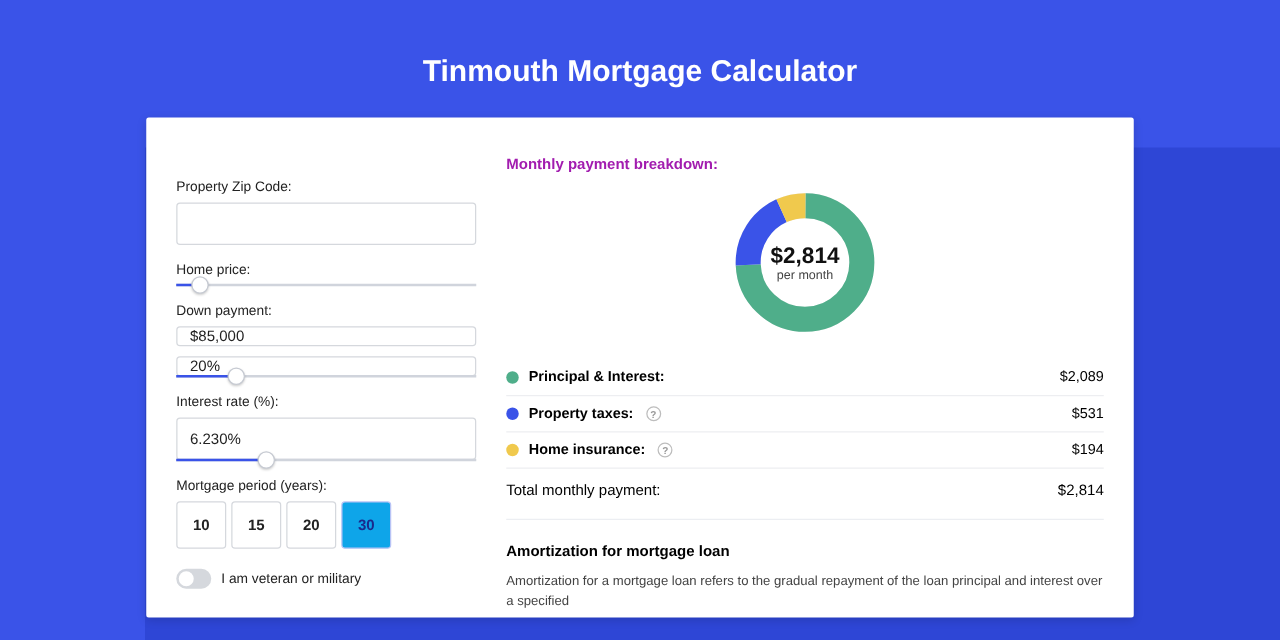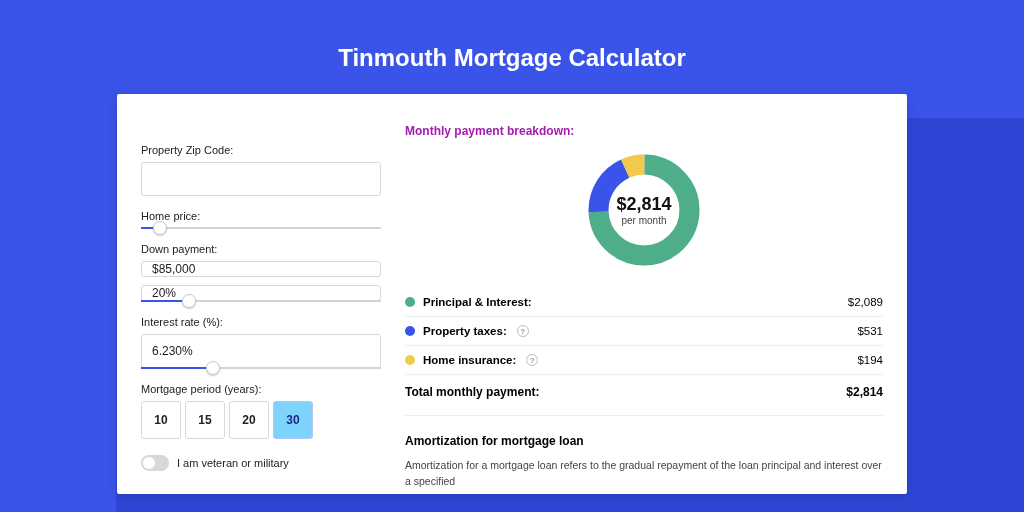--- a/index.html
+++ b/index.html
@@ -83,21 +83,21 @@
     border:1px solid #d5d8dd;
     background:#fff;
     font-size:12px;
     font-weight:600;
     width:40px; height:38px;
     display:flex; align-items:center; justify-content:center;
     border-radius:3px;
     color:#222;
     cursor:pointer;
   }
-  .pd.sel { background:#7dd3fc; border-color:#b8c3f5; color:#1a2a8c; }
+  .pd.sel { background:#0ea5e9; border-color:#b8c3f5; color:#1a2a8c; }
   .toggle-row { display:flex; align-items:center; gap:8px; margin-top:16px; }
   .toggle {
     width:28px; height:16px; border-radius:10px; background:#d5d8dd;
     position:relative;
   }
   .toggle::after {
     content:""; position:absolute; left:2px; top:2px;
     width:12px; height:12px; border-radius:50%; background:#fff;
   }
   .section-title { font-size:12px; font-weight:700; color:#a21caf; margin-bottom:12px; }
@@ -121,21 +121,21 @@
   .brk-row:last-of-type { border-bottom: 1px solid #edeef1; }
   .brk-left { display:flex; align-items:center; gap:8px;font-weight:bold; }
   .dot { width:10px; height:10px; border-radius:50%; display:inline-block; }
   .info {
     width:12px; height:12px; border:1px solid #bdbdbd; border-radius:50%;
     font-size:8px; color:#9a9a9a; display:inline-flex;
     align-items:center; justify-content:center; margin-left:2px;
   }
   .total-row {
     display:flex; justify-content:space-between;
-    font-size:12px; font-weight:700; padding:10px 0 16px 0;
+    font-size:12px; font-weight:400; padding:10px 0 16px 0;
     border-bottom: 1px solid #eceef2;
   }
   .amort-title { font-size:12px; font-weight:700; margin-top:18px; margin-bottom:10px; }
   .amort-text { font-size:10.5px; color:#444; line-height:1.5; }
 </style>
 </head>
 <body>
 
 <h1 class="page-title">Tinmouth Mortgage Calculator</h1>
 

